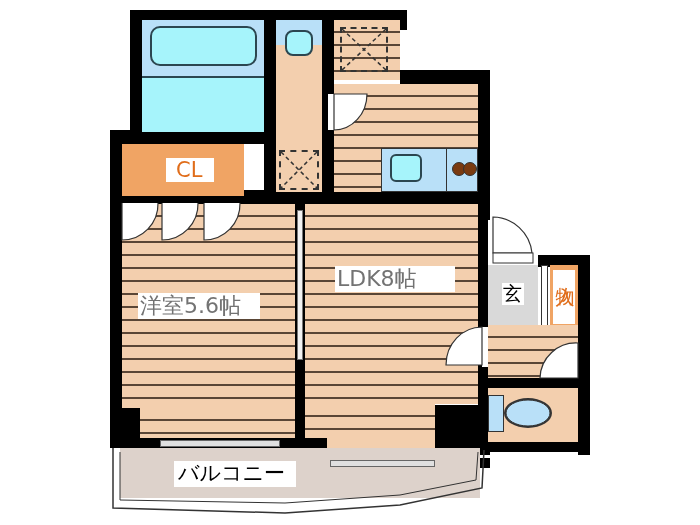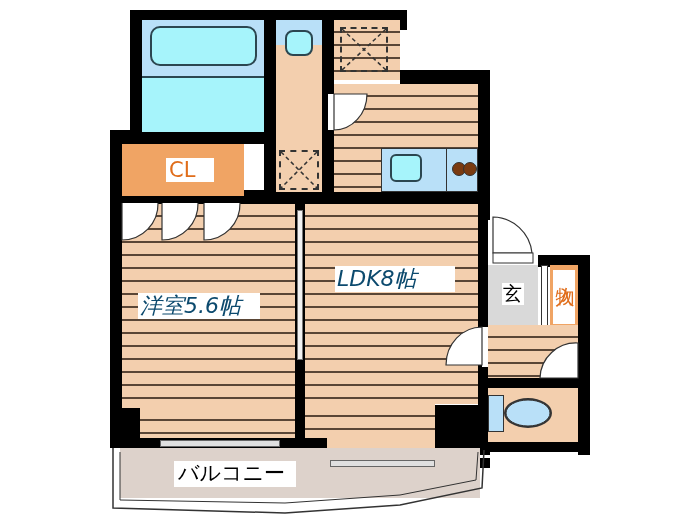--- a/index.html
+++ b/index.html
@@ -11,21 +11,21 @@
     background-image: repeating-linear-gradient(to bottom, #f3cfae 0px, #f3cfae 11px, #5a4636 11px, #5a4636 13px);
   }
   .floor-plain { background:#f3cfae; }
   .bath { background:#a6f4fb; }
   .bath-light { background:#b9e0f8; }
   .tub { border:2px solid #2b4650; border-radius:10px; background:#a6f4fb; }
   .cl { background:#f0a464; }
   .genkan { background:#d9d9d9; }
   .balcony { background:#ddd2cb; }
   .label { background:#fff; white-space:nowrap; line-height:1; }
-  .blue-text { color:#0c4a6e;font-style:italic; }
+  .blue-text { color:#737373; }
   .orange-text { color:#e06d1a; }
   .black-text { color:#000; }
   svg.overlay { position:absolute; left:0; top:0; }
 </style>
 </head>
 <body>
 
 <div class="abs wall" style="left:130px;top:10px;width:277px;height:20px;"></div>
 <div class="abs wall" style="left:130px;top:10px;width:12px;height:130px;"></div>
 <div class="abs wall" style="left:110px;top:132px;width:12px;height:290px;"></div>
@@ -54,21 +54,21 @@
 
 <div class="abs floor-plain" style="left:276px;top:20px;width:46px;height:172px;"></div>
 <div class="abs bath-light" style="left:276px;top:20px;width:46px;height:25px;"></div>
 <div class="abs tub" style="left:285px;top:30px;width:28px;height:26px;border-radius:8px;"></div>
 <div class="abs" style="left:279px;top:150px;width:40px;height:40px;border:2px dashed #333;"></div>
 
 <div class="abs floor" style="left:334px;top:20px;width:66px;height:60px;"></div>
 <div class="abs" style="left:340px;top:27px;width:48px;height:45px;border:2px dashed #333;"></div>
 
 <div class="abs cl" style="left:122px;top:144px;width:122px;height:52px;"></div>
-<div class="abs label orange-text" style="left:166px;top:158px;width:48px;height:24px;font-size:21px;padding:2px 2px 0 3px;">CL</div>
+<div class="abs label orange-text" style="left:166px;top:158px;width:48px;height:24px;font-size:21px;padding:2px 2px 0 10px;">CL</div>
 
 <div class="abs floor" style="left:122px;top:204px;width:173px;height:204px;"></div>
 <div class="abs floor" style="left:140px;top:408px;width:155px;height:30px;"></div>
 <div class="abs label blue-text" style="left:138px;top:293px;width:122px;height:26px;font-size:22px;padding:2px 16px 0 2px;">洋室5.6帖</div>
 
 <div class="abs floor" style="left:334px;top:84px;width:144px;height:108px;"></div>
 <div class="abs floor" style="left:305px;top:204px;width:173px;height:200px;"></div>
 <div class="abs floor" style="left:305px;top:404px;width:130px;height:34px;"></div>
 <div class="abs floor" style="left:327px;top:438px;width:108px;height:20px;"></div>
 <div class="abs label blue-text" style="left:335px;top:266px;width:120px;height:26px;font-size:22px;padding:2px 0 0 2px;">LDK8帖</div>

